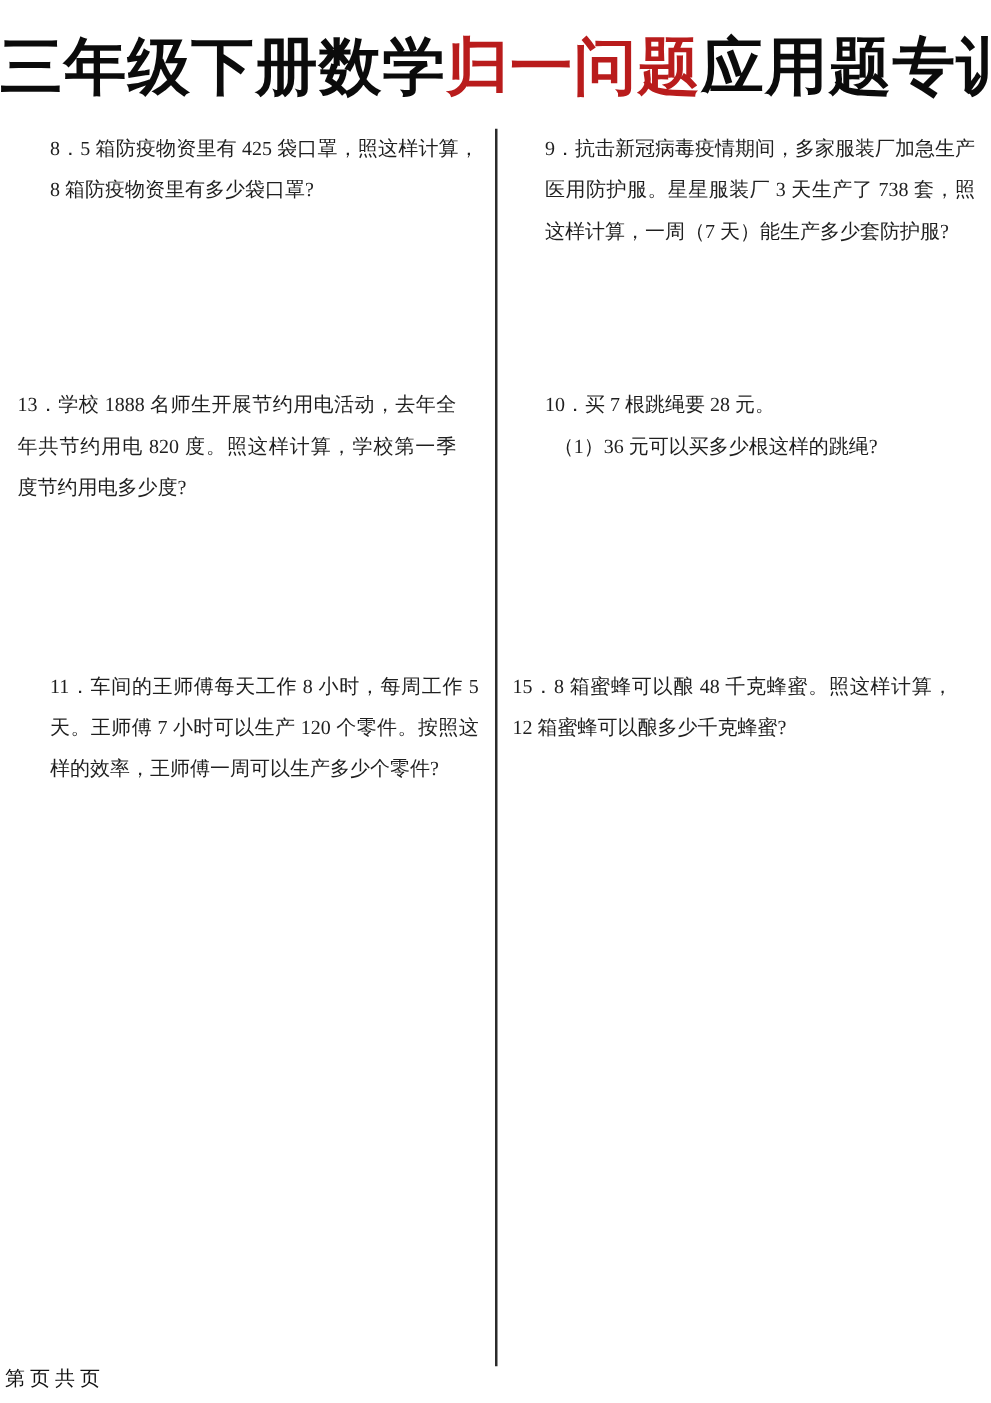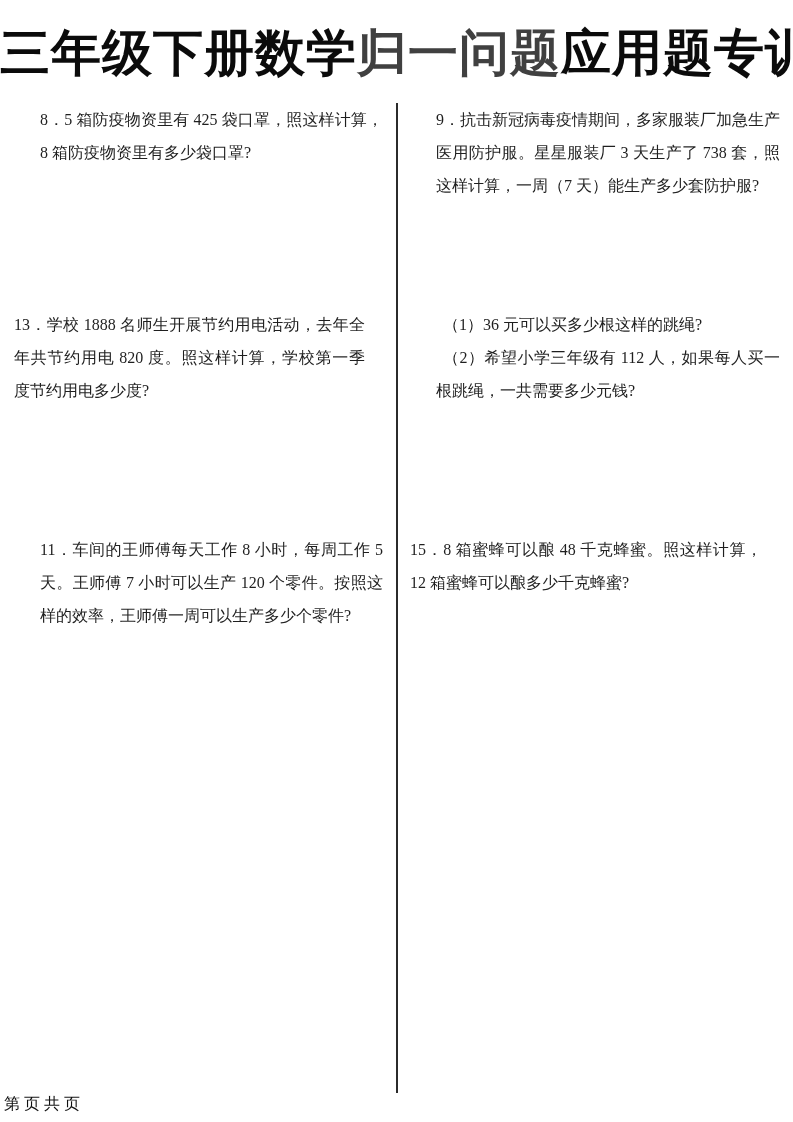--- a/index.html
+++ b/index.html
@@ -20,21 +20,21 @@
     width: 100%;
     text-align: center;
     font-family: "DejaVu Serif", "Liberation Serif", serif;
     font-weight: bold;
     font-size: 50px;
     line-height: 62px;
     letter-spacing: 1px;
     color: #0b0b0b;
     white-space: nowrap;
   }
-  .title .hl { color: #404040; }
+  .title .hl { color: #b91c1c; }
   .divider {
     position: absolute;
     left: 396px;
     top: 103px;
     width: 2px;
     height: 990px;
     background: #2b2b2b;
   }
   .grid {
     position: absolute;
@@ -81,22 +81,22 @@
     </div>
 
     <div class="cell left">
       <p>9．抗击新冠病毒疫情期间，多家服装厂加急生产医用防护服。星星服装厂 3 天生产了 738 套，照这样计算，一周（7 天）能生产多少套防护服?</p>
     </div>
     <div class="cell right">
       <p>13．学校 1888 名师生开展节约用电活动，去年全年共节约用电 820 度。照这样计算，学校第一季度节约用电多少度?</p>
     </div>
 
     <div class="cell left">
+      <p>10．买 7 根跳绳要 28 元。</p>
       <p class="sub">（1）36 元可以买多少根这样的跳绳?</p>
-      <p class="sub">（2）希望小学三年级有 112 人，如果每人买一根跳绳，一共需要多少元钱?</p>
     </div>
 
     <div class="cell left">
       <p>11．车间的王师傅每天工作 8 小时，每周工作 5 天。王师傅 7 小时可以生产 120 个零件。按照这样的效率，王师傅一周可以生产多少个零件?</p>
     </div>
     <div class="cell right">
       <p>15．8 箱蜜蜂可以酿 48 千克蜂蜜。照这样计算，12 箱蜜蜂可以酿多少千克蜂蜜?</p>
     </div>
 
   </div>

